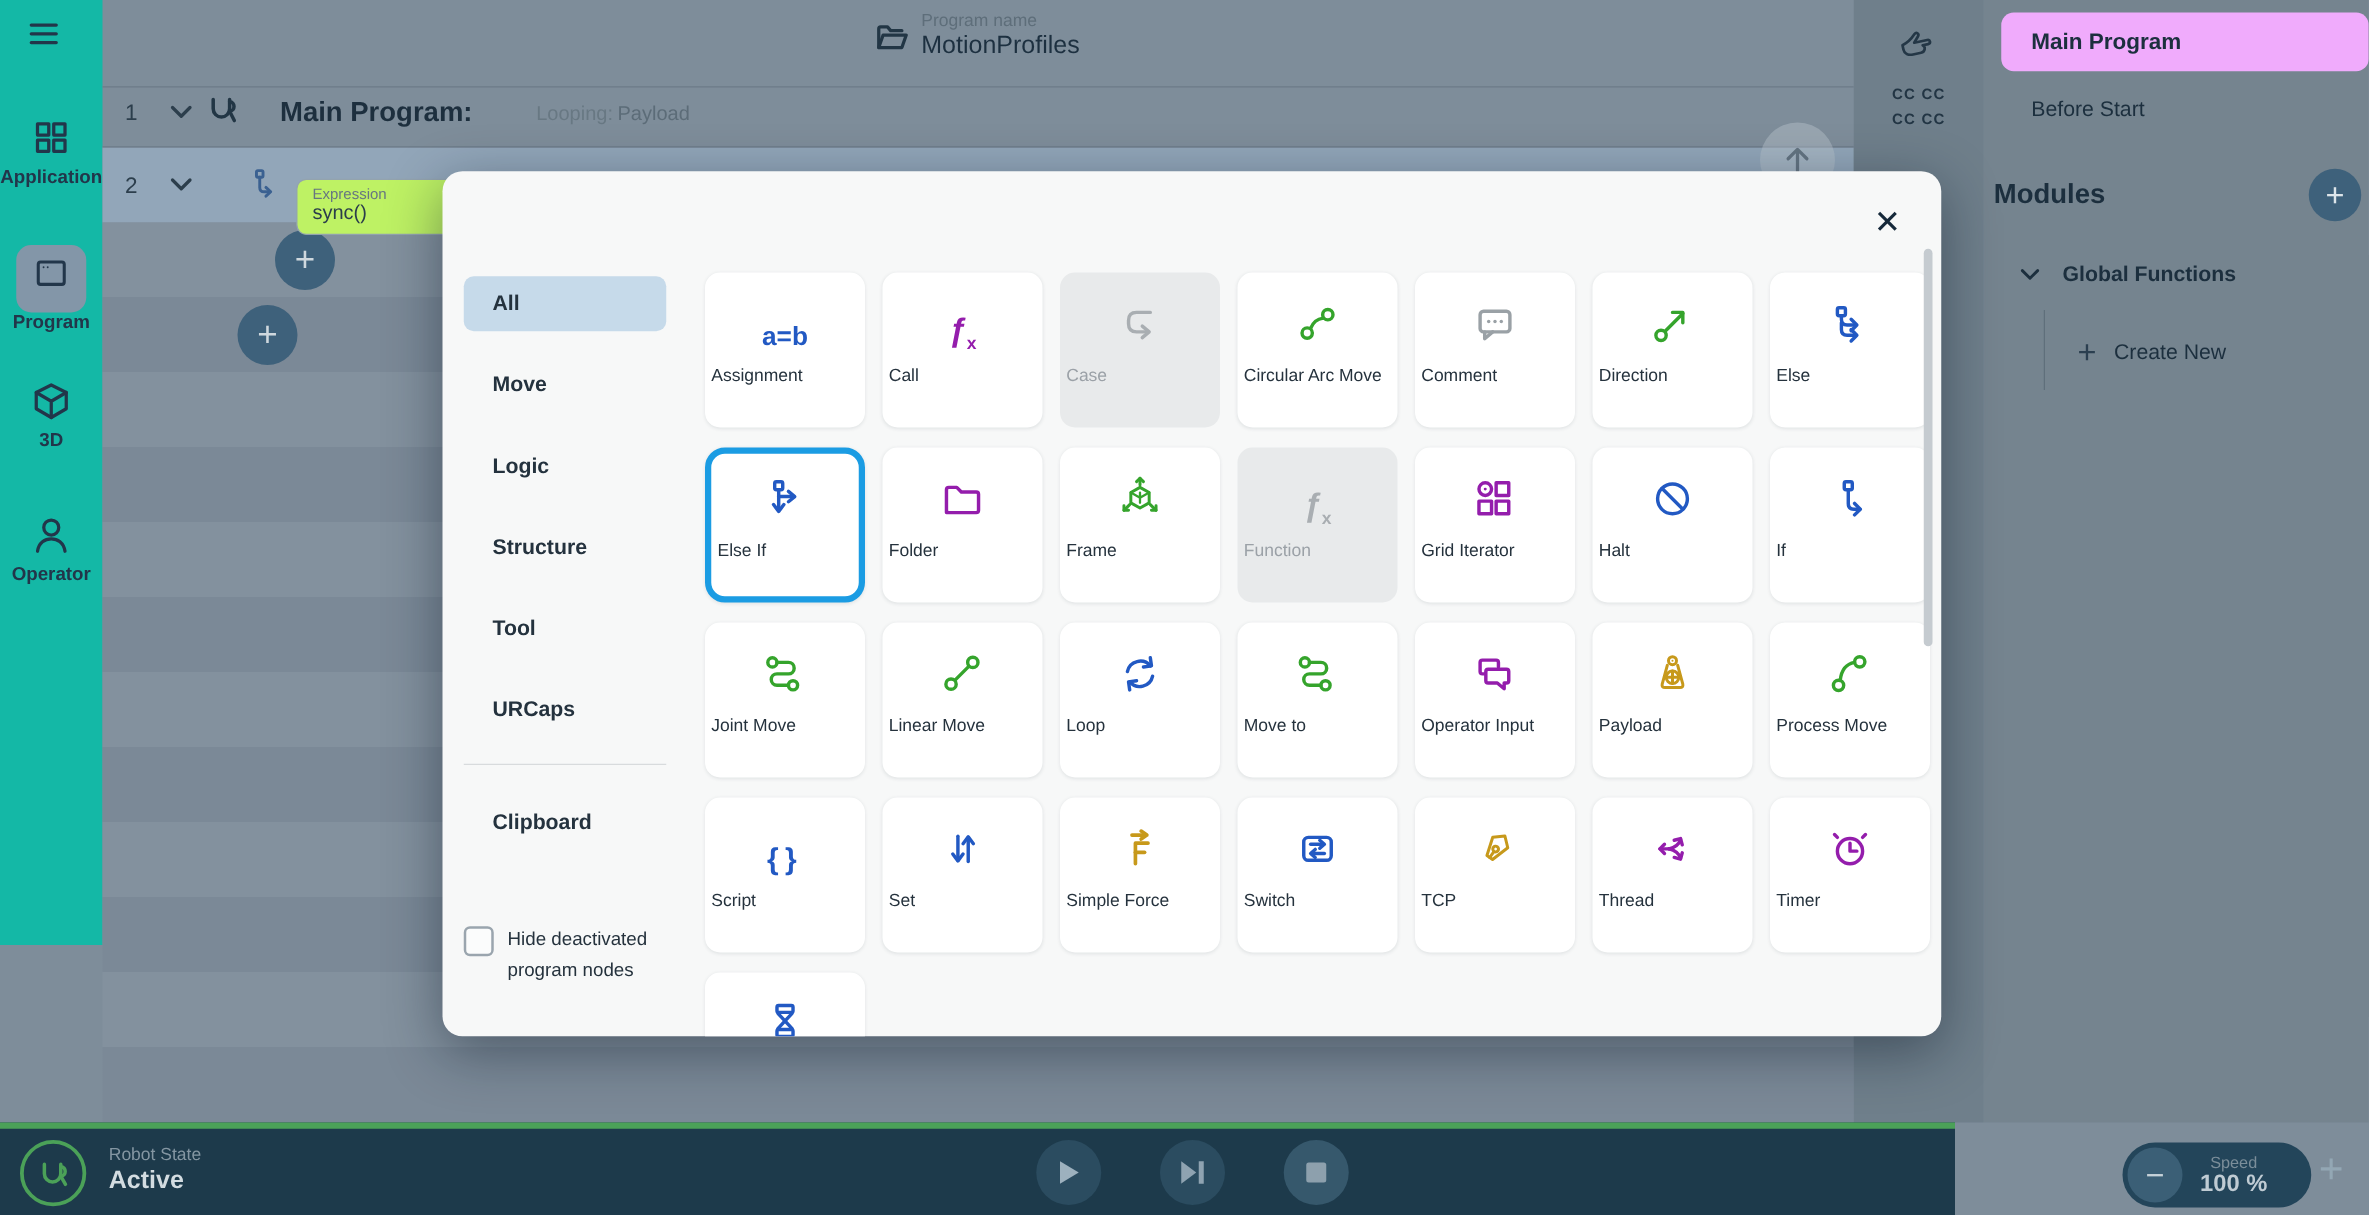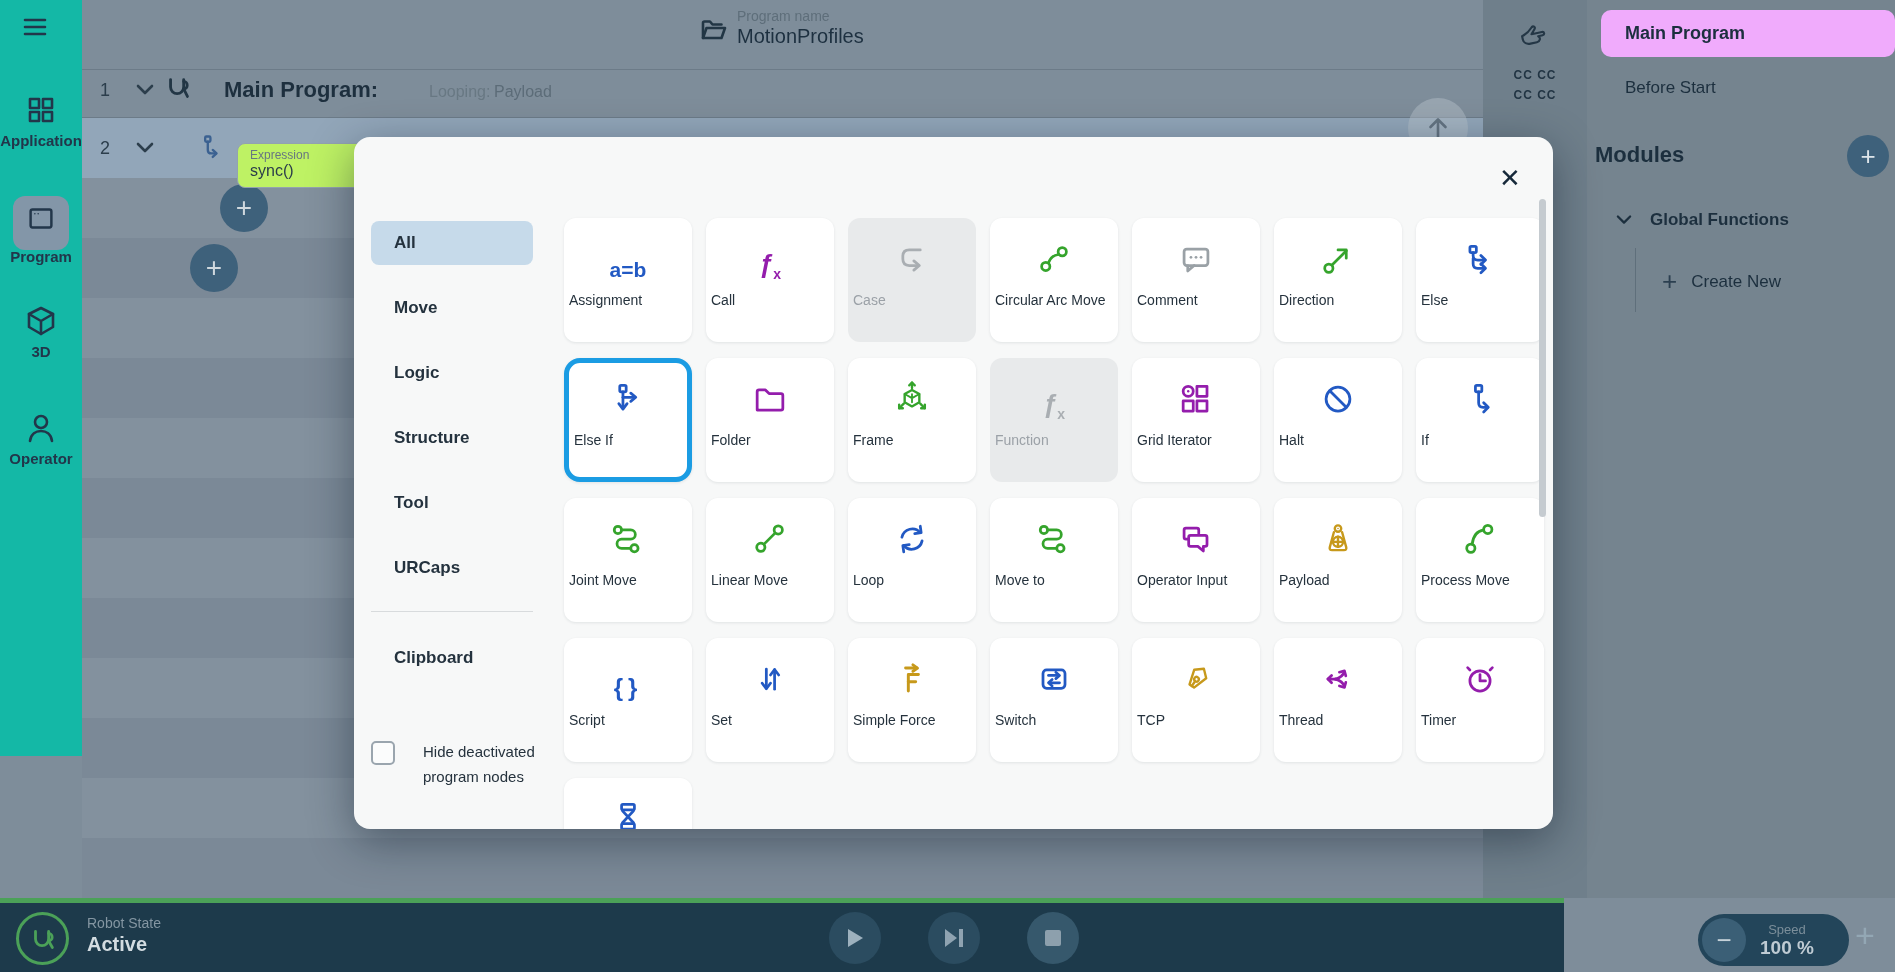--- a/index.html
+++ b/index.html
@@ -57,21 +57,21 @@
          box-shadow:0 12px 45px rgba(10,25,40,.45);z-index:5;overflow:hidden}
   #modal-close{position:absolute;right:26px;top:24px;width:34px;height:34px;font-size:26px;color:#16293a;
       display:flex;align-items:center;justify-content:center;font-family:"DejaVu Sans",sans-serif;cursor:default}
   #category-list{position:absolute;left:17px;top:84px;width:162px}
   .cat-item{height:44px;margin-bottom:21px;display:flex;align-items:center;padding-left:23px;
             font-size:17px;font-weight:600;color:#24323e;border-radius:8px}
   .cat-item.selected{background:#c6daea}
   .cat-divider{height:1px;background:#d8dbdd;margin:3px 0 24px 0}
   #hide-row{position:absolute;left:17px;top:602px;display:flex;align-items:flex-start}
   #hide-checkbox{width:20px;height:20px;border:2px solid #9aa5ae;border-radius:5px;background:#fbfcfc;margin-top:2px}
-  #hide-label{margin-left:28px;width:150px;font-size:15px;line-height:25px;color:#25323d}
+  #hide-label{margin-left:11px;width:150px;font-size:15px;line-height:25px;color:#25323d}
   #modal-scrollbar{position:absolute;right:7px;top:62px;width:7px;height:318px;border-radius:4px;background:#c5cbd0}
 
   #tile-grid{position:absolute;left:210px;top:81px;width:980px;
       display:grid;grid-template-columns:repeat(7,128px);grid-auto-rows:124px;column-gap:14px;row-gap:16px}
   .tile{position:relative;background:#fff;border-radius:12px;box-shadow:0 1px 3px rgba(30,45,60,.10);box-sizing:border-box}
   .tile.selected{border:5px solid #1b9ce3;border-radius:16px}
   .tile.disabled{background:#e8eaeb;box-shadow:none}
   .tile-icon{position:absolute;top:18px;left:0;right:0;height:46px;display:flex;align-items:flex-end;justify-content:center}
   .tile.selected .tile-icon{top:13px}
   .tile-icon svg{width:44px;height:44px;stroke:currentColor;fill:none;stroke-width:3;stroke-linecap:round;stroke-linejoin:round}

